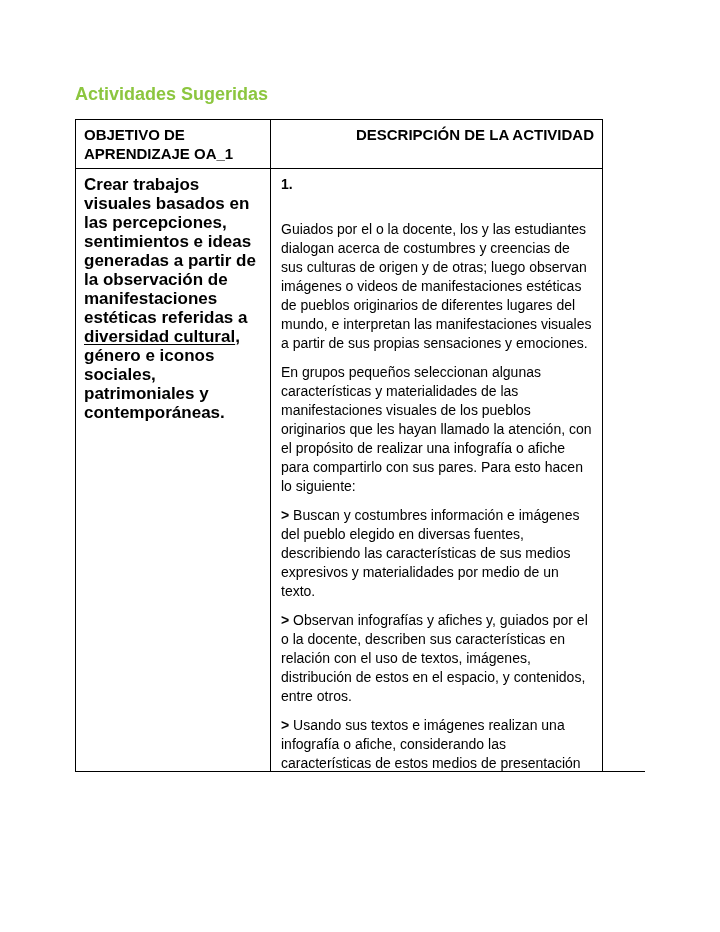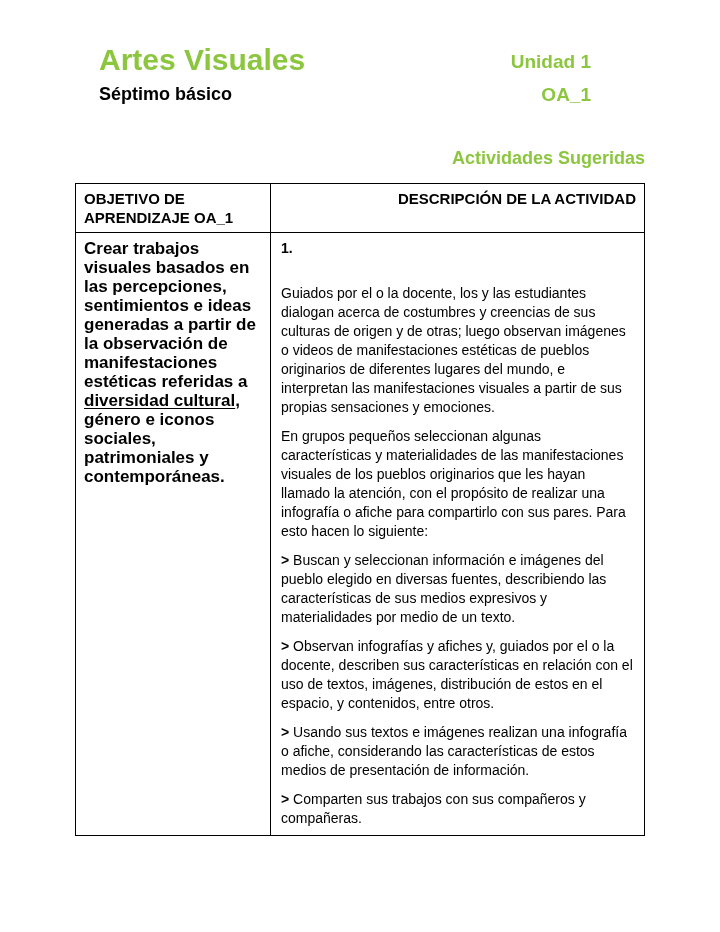--- a/index.html
+++ b/index.html
@@ -18,36 +18,36 @@
   .header { display: flex; justify-content: space-between; align-items: flex-start; }
   .header-left { margin-left: 24px; }
   .doc-title { font-size: 30px; font-weight: bold; color: var(--green); line-height: 36px; }
   .doc-subtitle { font-size: 18px; font-weight: bold; color: #000; line-height: 24px; margin-top: 4px; }
   .header-right { text-align: right; margin-right: 54px; padding-top: 9px; }
   .unit-label { font-size: 19px; font-weight: bold; color: var(--green); line-height: 22px; }
   .oa-label { font-size: 19px; font-weight: bold; color: var(--green); line-height: 22px; margin-top: 11px; }
 
   
   .section-title {
-    text-align: right;
+    text-align: left;
     font-size: 18px;
     font-weight: bold;
     color: var(--green);
     margin-top: 42px;
     line-height: 21px;
   }
 
   
   .table-clip {
     margin-top: 14px;
     height: 653px;
     overflow: hidden;
     border-bottom: 1.5px solid #000;
   }
-  table.activities { width: 570px; border-collapse: collapse; table-layout: fixed; }
+  table.activities { width: 528px; border-collapse: collapse; table-layout: fixed; }
   th, td { border: 1.5px solid #000; vertical-align: top; }
   th { font-size: 15px; font-weight: bold; padding: 5px 8px; line-height: 19px; }
   th.col-objective { width: 195px; text-align: left; }
   th.col-activity { text-align: right; }
   td.objective-cell {
     font-size: 17px;
     font-weight: bold;
     line-height: 19px;
     padding: 6px 8px 6px 8px;
   }
@@ -59,49 +59,39 @@
   }
   .activity-number { font-weight: bold; margin-bottom: 26px; }
   .para { margin-bottom: 10px; }
   .marker { font-weight: bold; white-space: pre; }
 </style>
 </head>
 <body>
 
 <div class="page">
 
-  <div class="header">
-    <div class="header-left">
-      <div class="doc-title">Artes Visuales</div>
-      <div class="doc-subtitle">Séptimo básico</div>
-    </div>
-    <div class="header-right">
-      <div class="unit-label">Unidad 1</div>
-      <div class="oa-label">OA_1</div>
-    </div>
-  </div>
 
   <div class="section-title">Actividades Sugeridas</div>
 
   <div class="table-clip">
     <table class="activities">
       <thead>
         <tr>
           <th class="col-objective">OBJETIVO DE APRENDIZAJE OA_1</th>
           <th class="col-activity">DESCRIPCIÓN DE LA ACTIVIDAD</th>
         </tr>
       </thead>
       <tbody>
         <tr>
           <td class="objective-cell"><span>Crear trabajos visuales basados en las percepciones, sentimientos e ideas generadas a partir de la observación de manifestaciones estéticas referidas a </span><u>diversidad cultural</u><span>, género e iconos sociales, patrimoniales y contemporáneas.</span></td>
           <td class="activity-cell">
             <p class="activity-number">1.</p>
             <p class="para"><span class="marker"></span><span>Guiados por el o la docente, los y las estudiantes dialogan acerca de costumbres y creencias de sus culturas de origen y de otras; luego observan imágenes o videos de manifestaciones estéticas de pueblos originarios de diferentes lugares del mundo, e interpretan las manifestaciones visuales a partir de sus propias sensaciones y emociones.</span></p>
             <p class="para"><span class="marker"></span><span>En grupos pequeños seleccionan algunas características y materialidades de las manifestaciones visuales de los pueblos originarios que les hayan llamado la atención, con el propósito de realizar una infografía o afiche para compartirlo con sus pares. Para esto hacen lo siguiente:</span></p>
-            <p class="para"><span class="marker">&gt; </span><span>Buscan y seleccionan información e imágenes del pueblo elegido en diversas fuentes, describiendo las características de sus medios expresivos y materialidades por medio de un texto.</span></p>
+            <p class="para"><span class="marker">&gt; </span><span>Buscan y costumbres información e imágenes del pueblo elegido en diversas fuentes, describiendo las características de sus medios expresivos y materialidades por medio de un texto.</span></p>
             <p class="para"><span class="marker">&gt; </span><span>Observan infografías y afiches y, guiados por el o la docente, describen sus características en relación con el uso de textos, imágenes, distribución de estos en el espacio, y contenidos, entre otros.</span></p>
             <p class="para"><span class="marker">&gt; </span><span>Usando sus textos e imágenes realizan una infografía o afiche, considerando las características de estos medios de presentación de información.</span></p>
             <p class="para"><span class="marker">&gt; </span><span>Comparten sus trabajos con sus compañeros y compañeras.</span></p>
 
           </td>
         </tr>
       </tbody>
     </table>
   </div>
 

